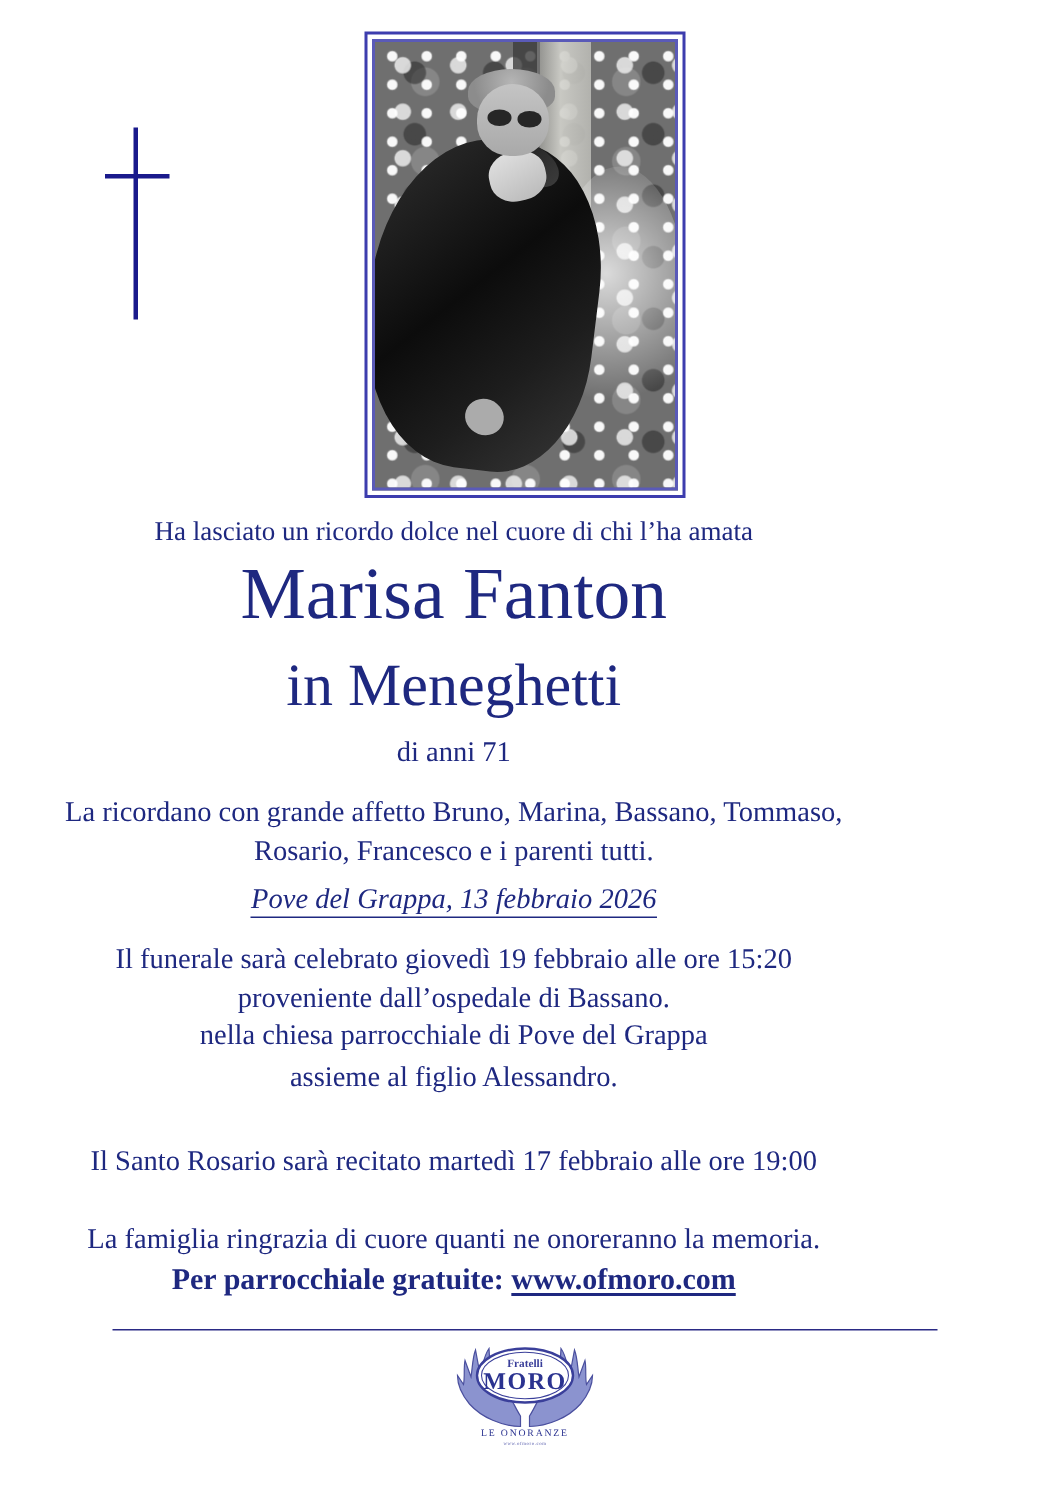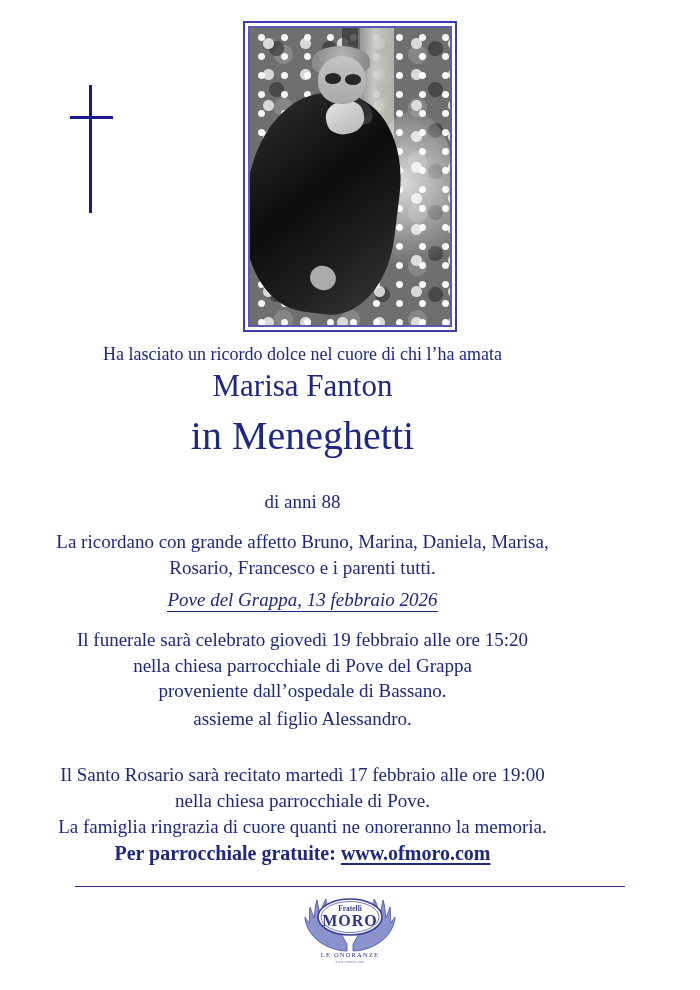--- a/index.html
+++ b/index.html
@@ -42,22 +42,22 @@
   .ph-scarf{left:38%;top:24.5%;width:19%;height:11%;border-radius:45%;transform:rotate(-12deg);
     background:linear-gradient(160deg,#e2e2e2,#b8b8b8);}
   .ph-coat{left:-2%;top:22%;width:76%;height:74%;border-radius:48% 42% 38% 46%;transform:rotate(7deg);
     background:linear-gradient(135deg,#303030 0%,#0c0c0c 45%,#1d1d1d 70%,#383838 100%);}
   .ph-collar{left:40%;top:23%;width:22%;height:9%;transform:rotate(18deg);
     background:linear-gradient(120deg,#1a1a1a,#3d3d3d);border-radius:20% 60% 40% 40%;}
   .ph-hand{left:30%;top:80%;width:13%;height:8%;border-radius:50%;background:#ababab;transform:rotate(20deg);}
   
   .line{left:0;width:605px;text-align:center;}
   .intro{top:344px;font-size:18px;}
-  .name{top:370px;font-size:31px;line-height:1.05;}
-  .married{top:415px;font-size:40px;line-height:1.05;}
+  .name{top:370px;font-size:49px;line-height:1.05;}
+  .married{top:436px;font-size:40px;line-height:1.05;}
   .age{top:491px;font-size:19px;}
   .para{font-size:19px;line-height:25.5px;}
   .family{top:529px;}
   .pdate{top:589px;font-size:19px;font-style:italic;}
   .pdate span{border-bottom:1.5px solid #1e2880;padding-bottom:1px;}
   .funeral{top:627px;}
   .burial{top:706px;}
   .rosary{top:762px;text-align:center;}
   .thanks{top:816px;font-size:19px;}
   .condol{top:842px;font-size:20px;font-weight:bold;}
@@ -83,44 +83,43 @@
     <div class="ph-face"></div>
     <div class="ph-glass-l"></div>
     <div class="ph-glass-r"></div>
     <div class="ph-hand"></div>
   </div>
 </div>
 
 <div class="abs line intro">Ha lasciato un ricordo dolce nel cuore di chi l’ha amata</div>
 <div class="abs line name">Marisa Fanton</div>
 <div class="abs line married">in Meneghetti</div>
-<div class="abs line age">di anni 88</div>
+<div class="abs line age">di anni 71</div>
 
 <div class="abs line para family">
-  <div>La ricordano con grande affetto Bruno, Marina, Daniela, Marisa,</div>
+  <div>La ricordano con grande affetto Bruno, Marina, Bassano, Tommaso,</div>
   <div>Rosario, Francesco e i parenti tutti.</div>
 </div>
 
 <div class="abs line pdate">
   <span>Pove del Grappa, 13 febbraio 2026</span>
 </div>
 
 <div class="abs line para funeral">
   <div>Il funerale sarà celebrato giovedì 19 febbraio alle ore 15:20</div>
+  <div>proveniente dall’ospedale di Bassano.</div>
   <div>nella chiesa parrocchiale di Pove del Grappa</div>
-  <div>proveniente dall’ospedale di Bassano.</div>
 </div>
 
 <div class="abs line para burial">
   <div>assieme al figlio Alessandro.</div>
 </div>
 
 <div class="abs line para rosary">
   <div>Il Santo Rosario sarà recitato martedì 17 febbraio alle ore 19:00</div>
-  <div>nella chiesa parrocchiale di Pove.</div>
 </div>
 
 <div class="abs line thanks">La famiglia ringrazia di cuore quanti ne onoreranno la memoria.</div>
 
 <div class="abs line condol">
   <span>Per parrocchiale gratuite: </span><a href="#">www.ofmoro.com</a>
 </div>
 
 <div class="abs divider"></div>
 

